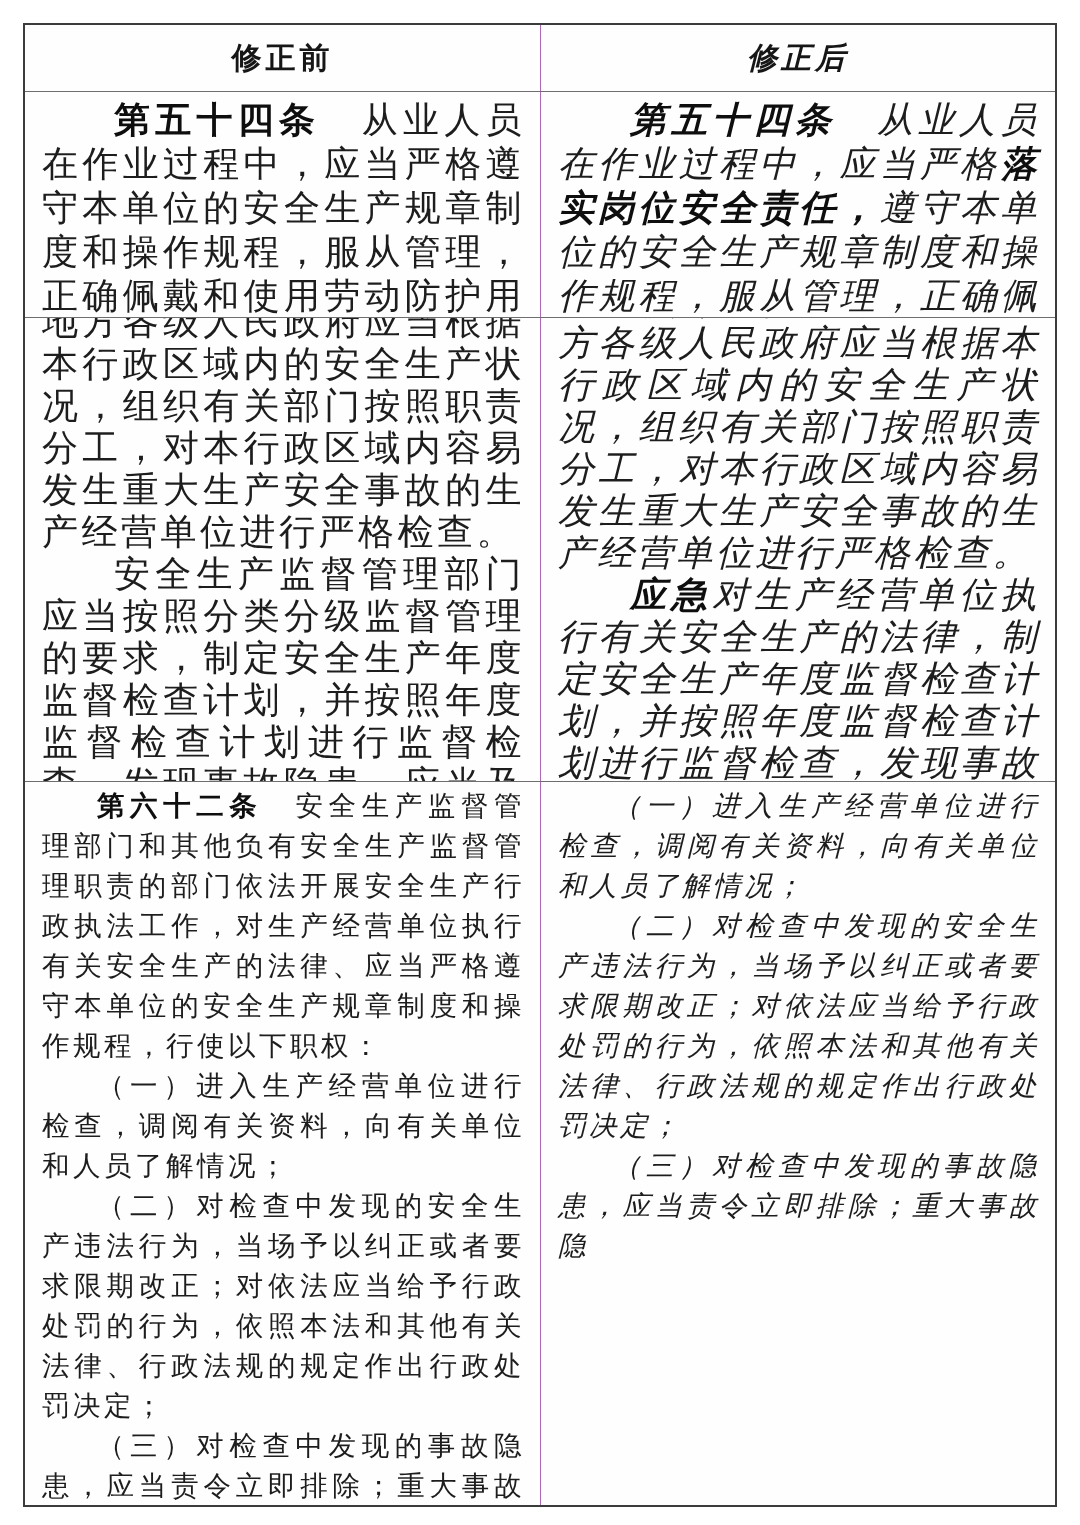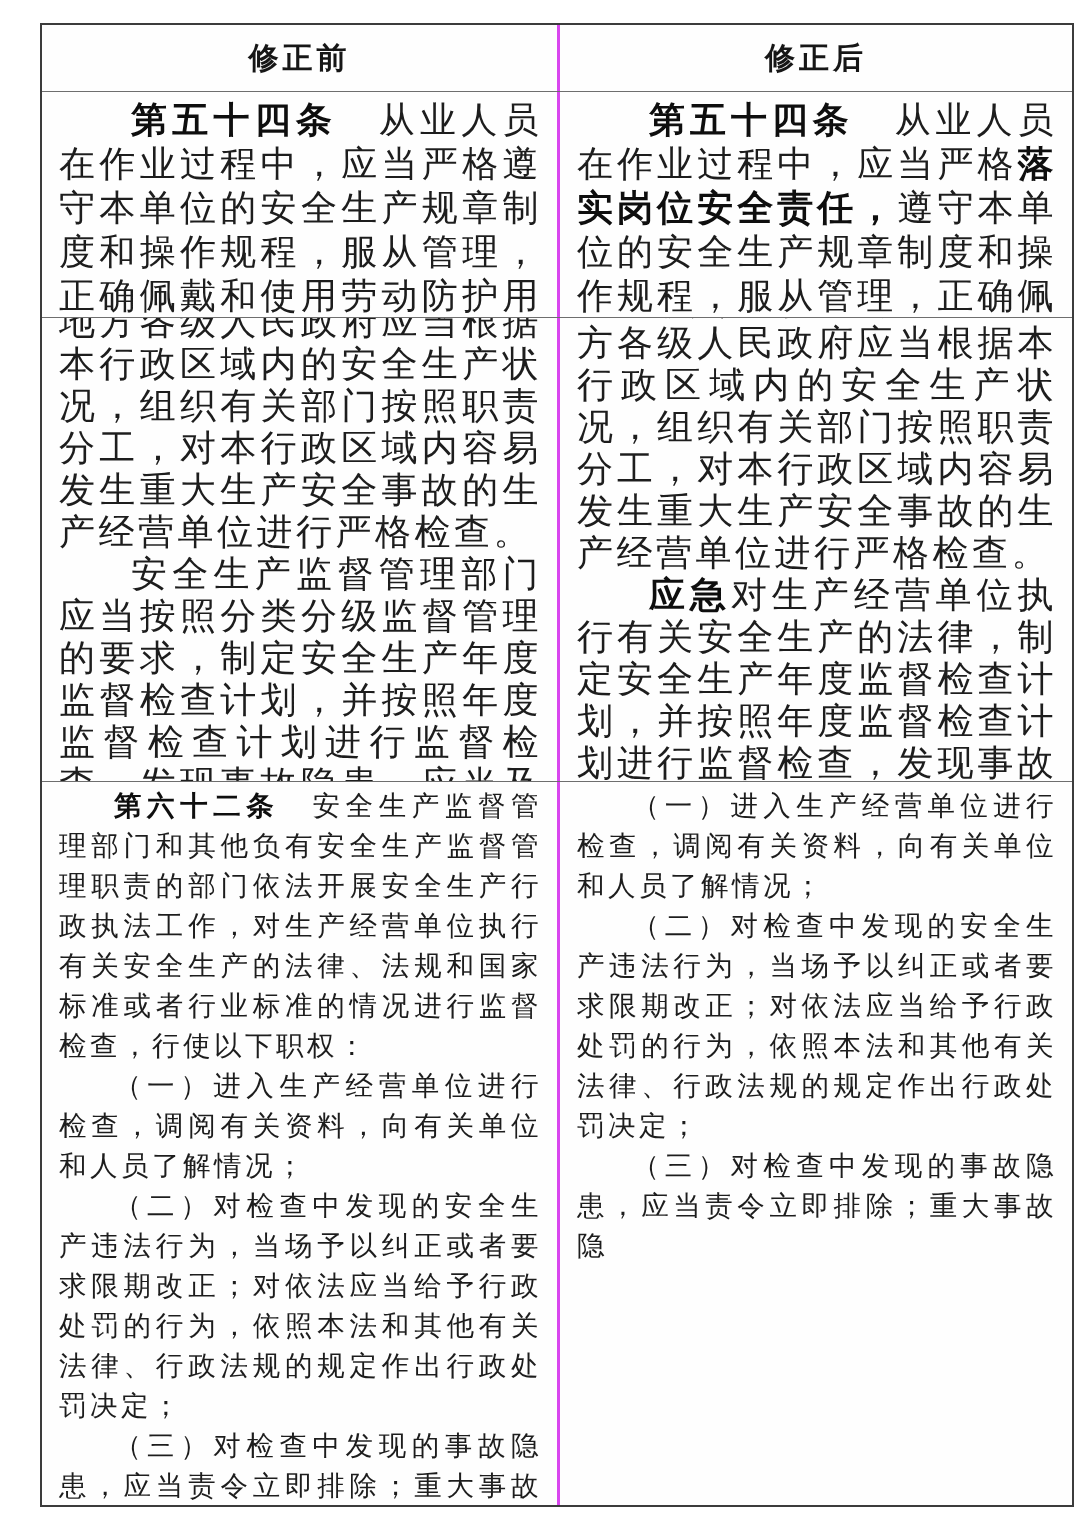--- a/index.html
+++ b/index.html
@@ -3,42 +3,42 @@
 <meta charset="utf-8">
 <style>
   html,body{margin:0;padding:0;}
   body{
     width:1080px;height:1525px;
     background:#ffffff;
     position:relative;
     font-family:"Liberation Serif","DejaVu Serif",serif;
   }
   .doc-table{
-    position:absolute;left:40px;top:23px;
+    position:absolute;left:23px;top:23px;
     width:1034px;height:1484px;
     box-sizing:border-box;
     border:2px solid #3c3c3c;
     background:#fefefe;
     display:flex;flex-direction:column;
     overflow:hidden;
   }
   .trow{
     display:flex;flex-direction:row;
     border-top:1px solid #6e6e6e;
     box-sizing:border-box;
     overflow:hidden;
   }
   .trow.hrow{border-top:none;}
   .cell{
     width:50%;
     box-sizing:border-box;
     padding:6px 15px 0 17px;
     overflow:hidden;
   }
-  .cell + .cell{border-left:3px solid #d946ef;}
+  .cell + .cell{border-left:1px solid #d946ef;font-style:italic;}
   .hrow{height:66px;flex:0 0 66px;}
   .hrow .cell{
     display:flex;align-items:center;justify-content:center;
     padding:0;
   }
   .hcell-label{
     font-family:"Liberation Sans","DejaVu Sans",sans-serif;
     font-weight:700;
     font-size:30px;
     letter-spacing:4px;
@@ -94,21 +94,21 @@
       <p class="para"><span>安全生产监督管理部门应当按照分类分级监督管理的要求，制定安全生产年度监督检查计划，并按照年度监督检查计划进行监督检查，发现事故隐患，应当及时处理。</span></p>
     </div>
     <div class="cell">
       <p class="para"><span class="b">第六十条</span><span>　县级以上地方各级人民政府应当根据本行政区域内的安全生产状况，组织有关部门按照职责分工，对本行政区域内容易发生重大生产安全事故的生产经营单位进行严格检查。</span></p>
       <p class="para"><span class="b">应急</span><span>对生产经营单位执行有关安全生产的法律，制定安全生产年度监督检查计划，并按照年度监督检查计划进行监督检查，发现事故隐患，应当及时处理。</span></p>
     </div>
   </div>
 
   <div class="trow r2">
     <div class="cell">
-      <p class="para"><span class="b">第六十二条</span><span>　安全生产监督管理部门和其他负有安全生产监督管理职责的部门依法开展安全生产行政执法工作，对生产经营单位执行有关安全生产的法律、法规和国家标准或者行业标准的情况进行监督检查，行使以下职权：</span></p>
+      <p class="para"><span class="b">第六十二条</span><span>　安全生产监督管理部门和其他负有安全生产监督管理职责的部门依法开展安全生产行政执法工作，对生产经营单位执行有关安全生产的法律、应当严格遵守本单位的安全生产规章制度和操作规程，行使以下职权：</span></p>
       <p class="para"><span>（一）进入生产经营单位进行检查，调阅有关资料，向有关单位和人员了解情况；</span></p>
       <p class="para"><span>（二）对检查中发现的安全生产违法行为，当场予以纠正或者要求限期改正；对依法应当给予行政处罚的行为，依照本法和其他有关法律、行政法规的规定作出行政处罚决定；</span></p>
       <p class="para"><span>（三）对检查中发现的事故隐患，应当责令立即排除；重大事故隐</span></p>
     </div>
     <div class="cell">
       <p class="para"><span>（一）进入生产经营单位进行检查，调阅有关资料，向有关单位和人员了解情况；</span></p>
       <p class="para"><span>（二）对检查中发现的安全生产违法行为，当场予以纠正或者要求限期改正；对依法应当给予行政处罚的行为，依照本法和其他有关法律、行政法规的规定作出行政处罚决定；</span></p>
       <p class="para"><span>（三）对检查中发现的事故隐患，应当责令立即排除；重大事故隐</span></p>
     </div>
   </div>

